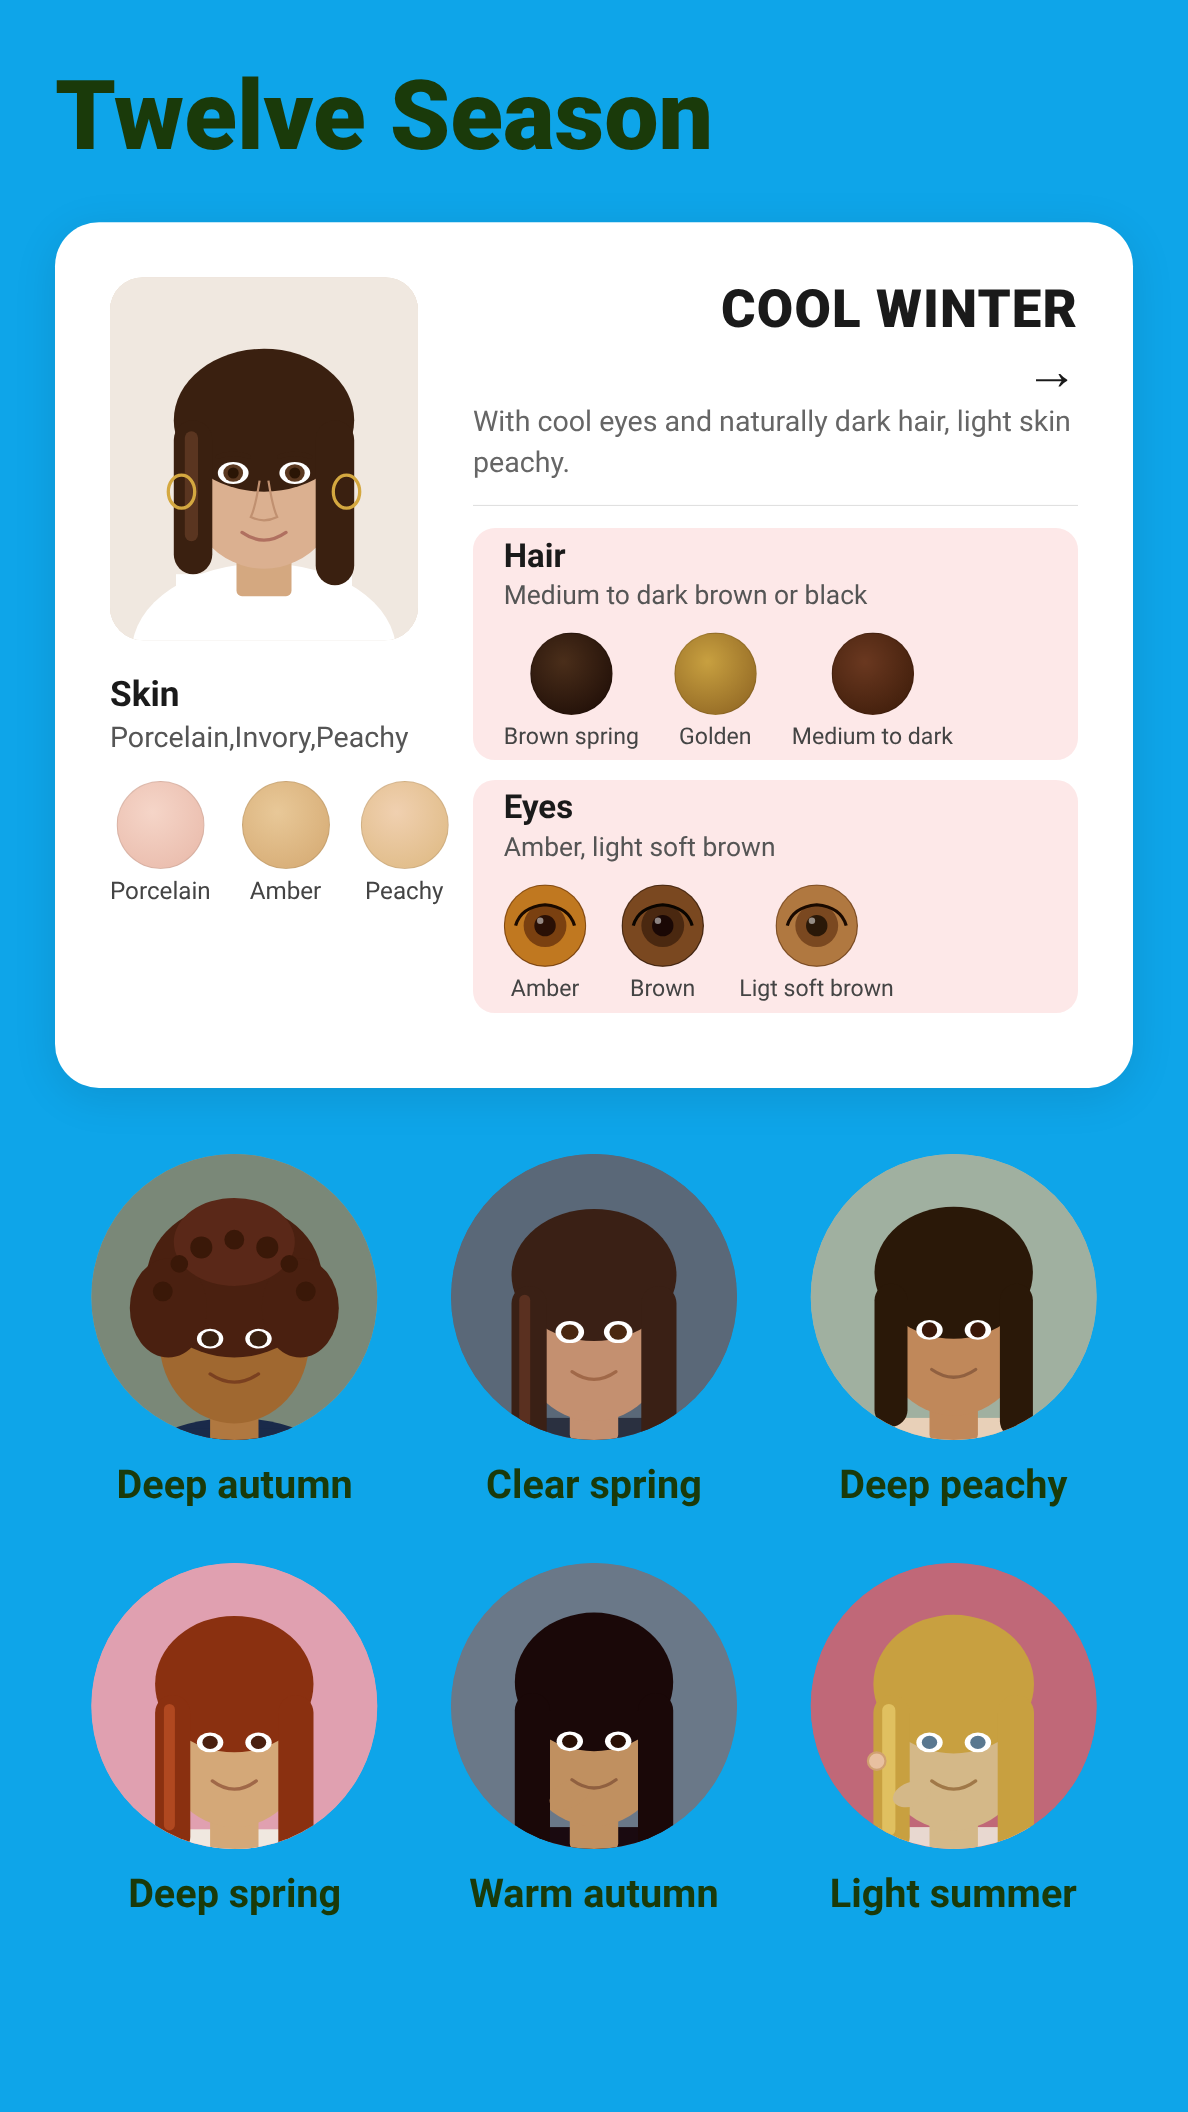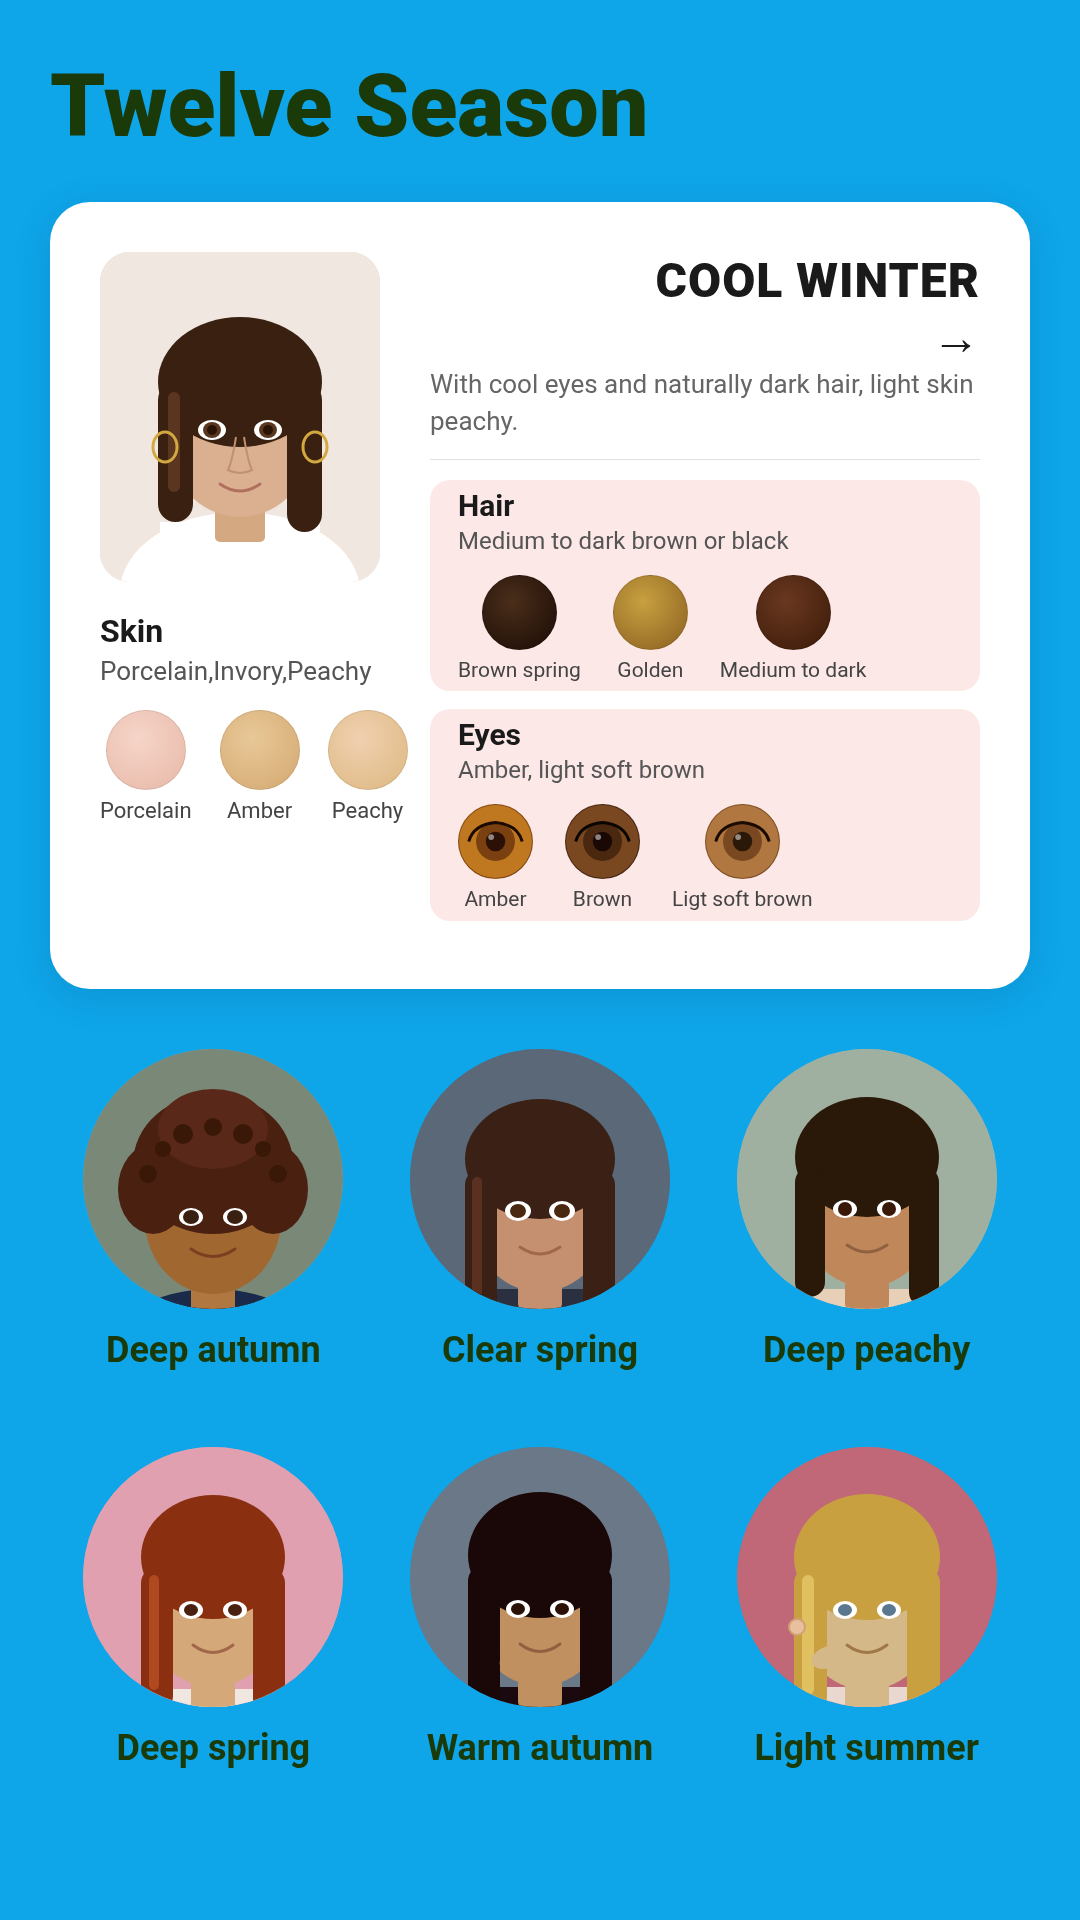--- a/index.html
+++ b/index.html
@@ -200,21 +200,21 @@
       font-size: 21px;
       color: #444;
       text-align: center;
       line-height: 1.2;
     }
 
     
     .person-grid {
       display: flex;
       flex-direction: column;
-      gap: 76px;
+      gap: 50px;
       justify-content: flex-end;
     }
 
     .person-row {
       display: flex;
       justify-content: space-around;
       align-items: flex-start;
     }
 
     .person-item {

